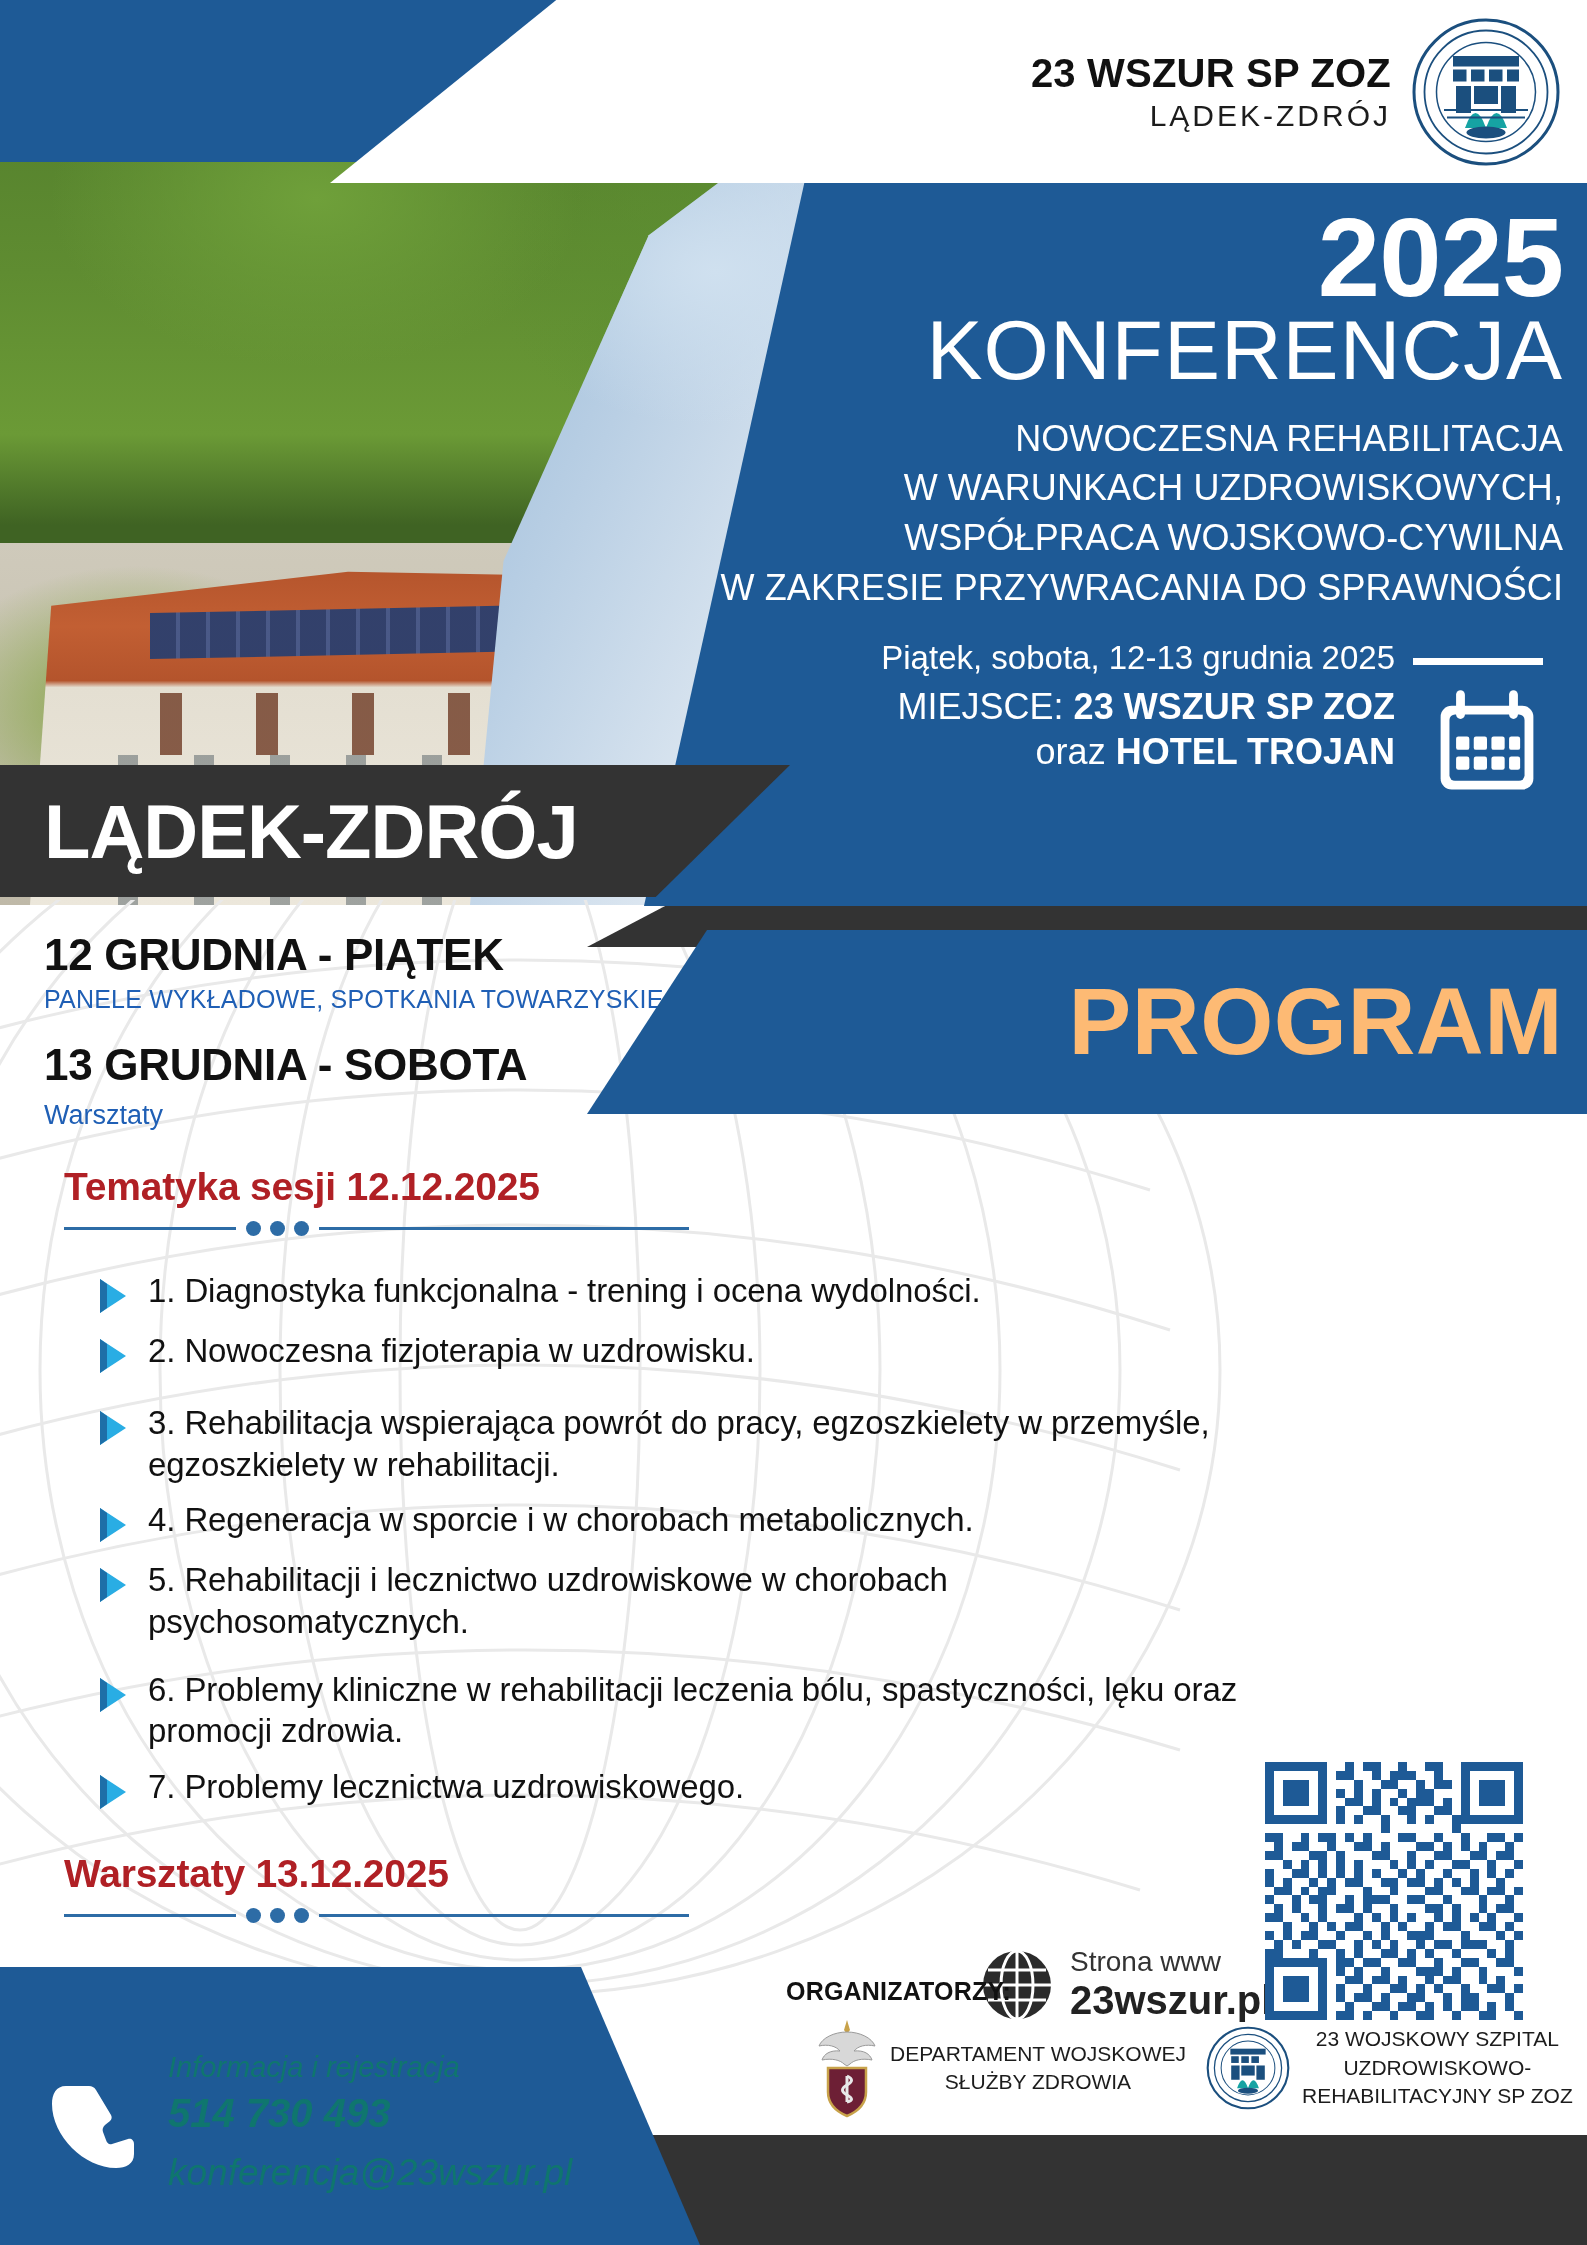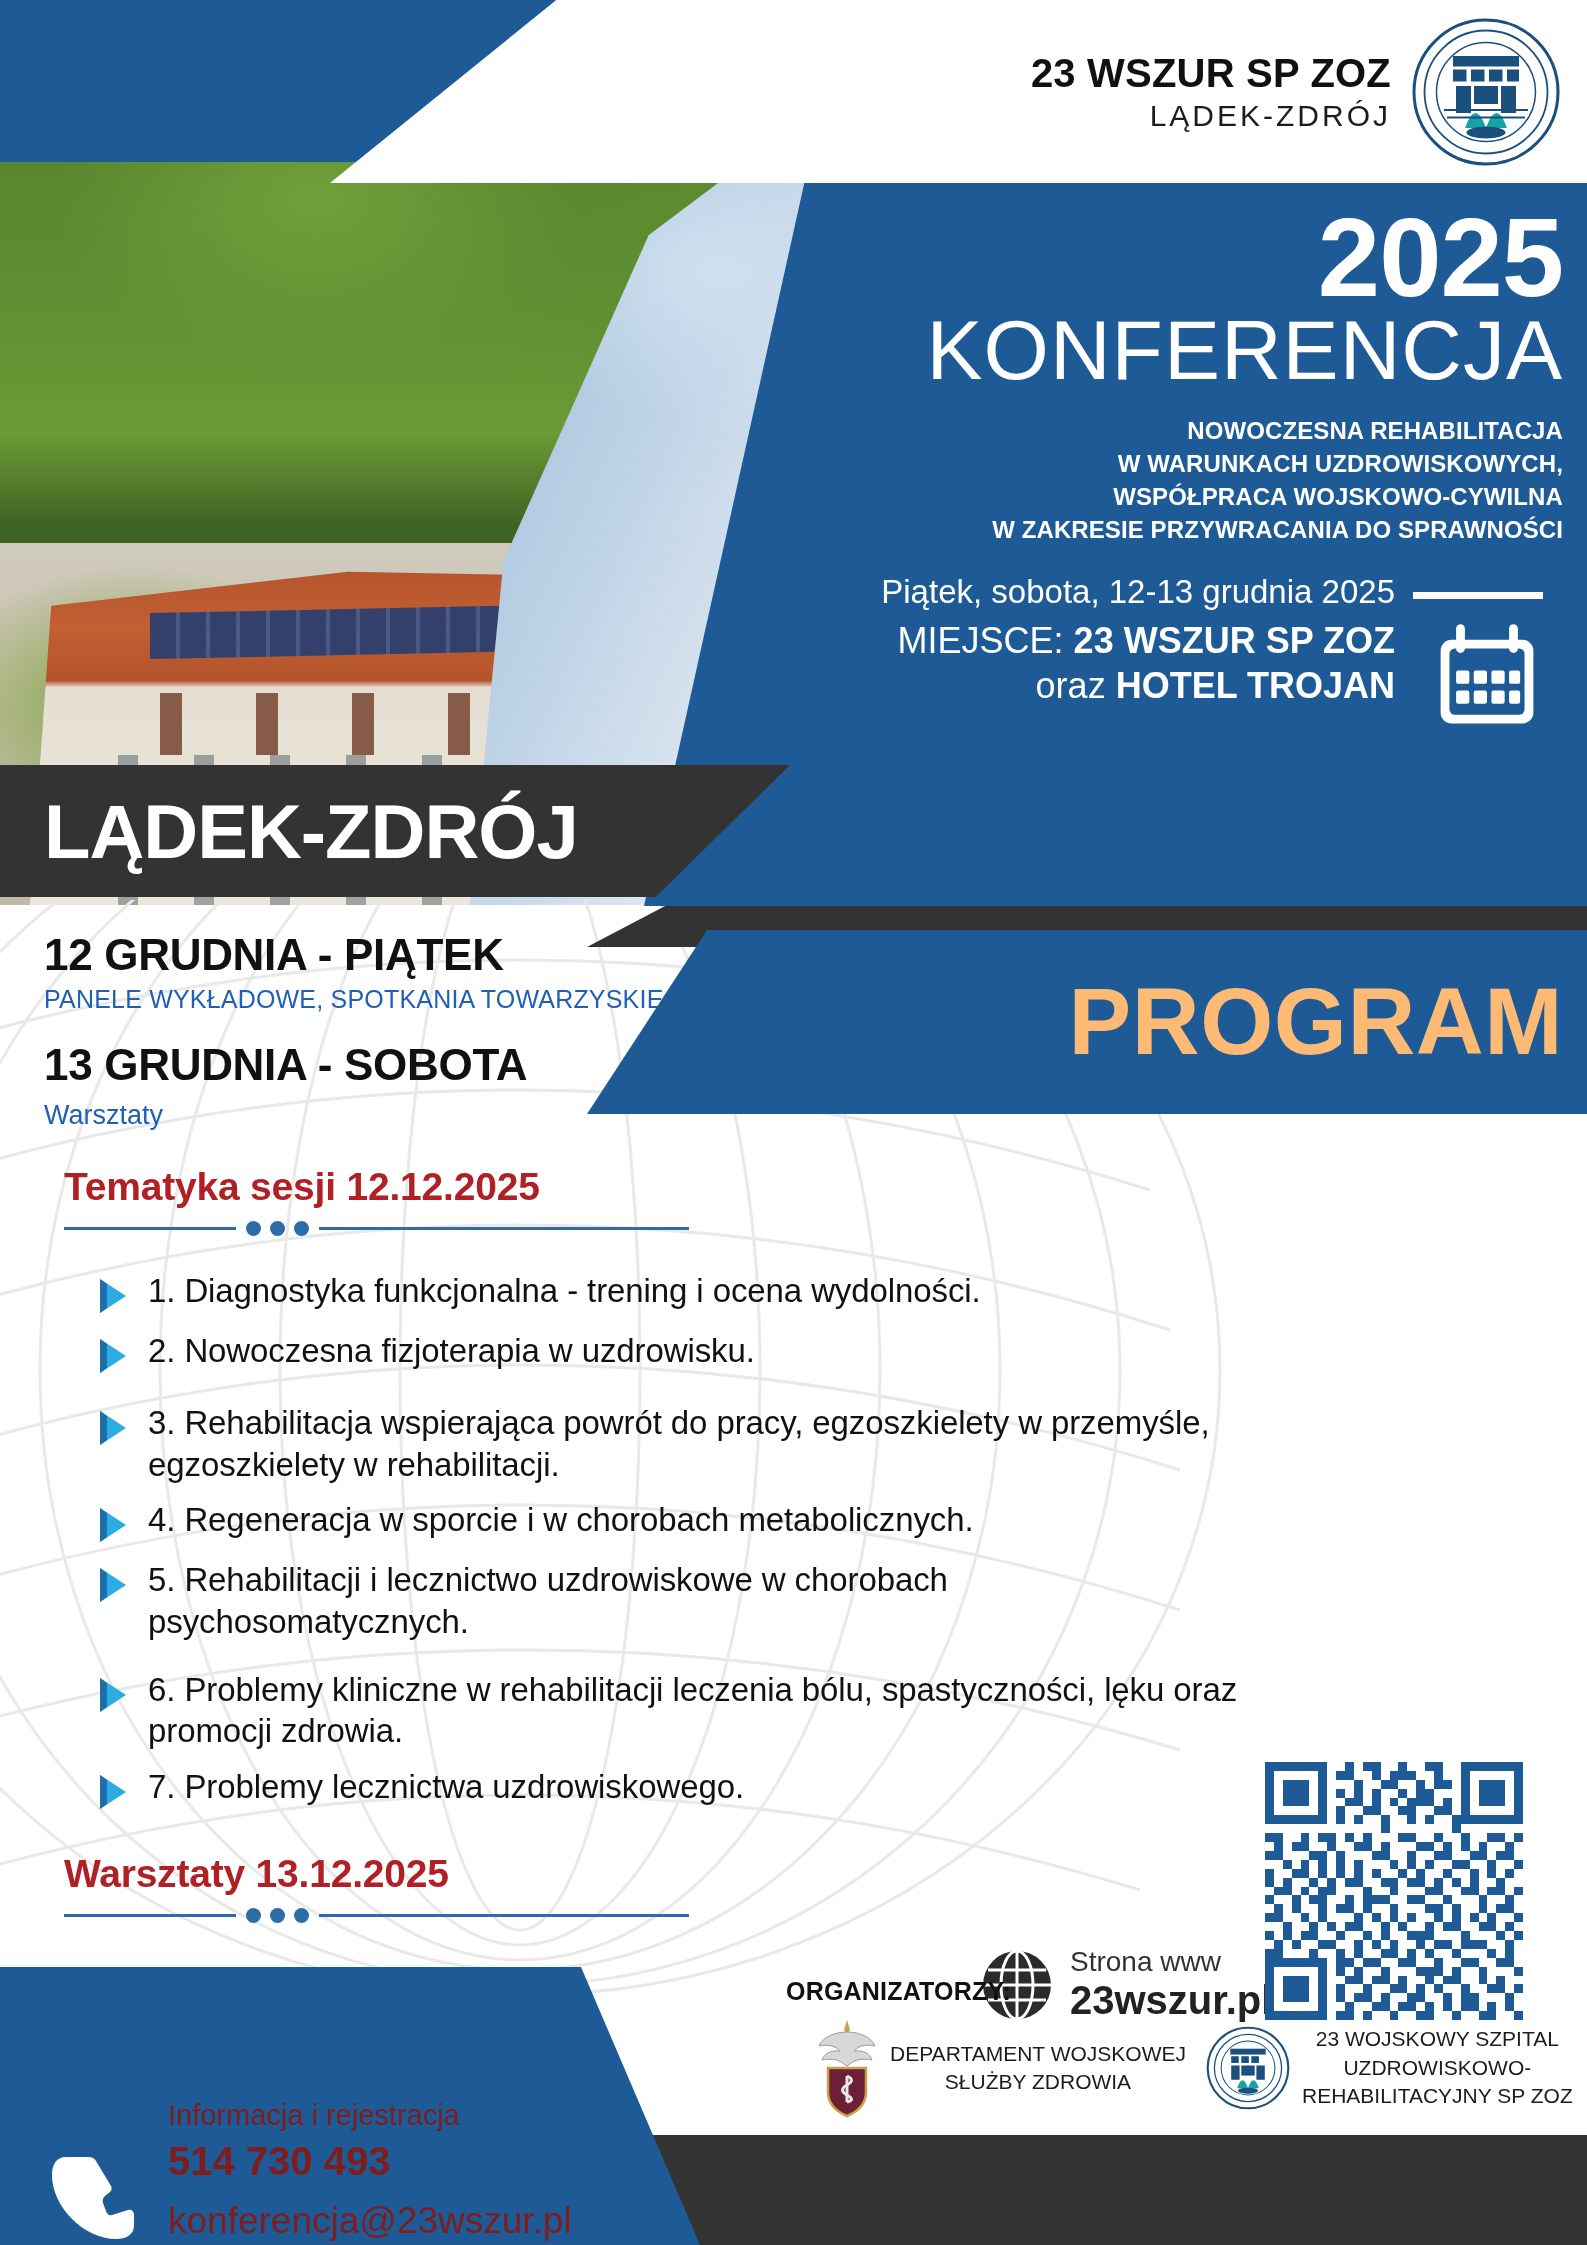--- a/index.html
+++ b/index.html
@@ -139,21 +139,21 @@
   }
   .year {
     font-size: 112px; font-weight: 700; line-height: .95; letter-spacing: -1px;
   }
   .konf {
     font-size: 84px; font-weight: 400; line-height: .98; letter-spacing: 1px;
     margin-top: -2px;
   }
   .subtitle { margin-top: 22px; }
   .subtitle div {
-    font-size: 24px; font-weight: 700; line-height: 1.38; letter-spacing: .1px;
+    font-size: 36px; font-weight: 400; line-height: 1.38; letter-spacing: .1px;
     white-space: nowrap;
   }
   .datebox { margin-top: 26px; position: relative; }
   .datebox .dateline {
     font-size: 33px; font-weight: 400; padding-right: 168px; line-height: 1.2;
   }
   .datebox .rule {
     position: absolute; right: 20px; top: 20px; width: 130px; height: 7px; background: #fff;
   }
   .venue { margin-top: 6px; position: relative; padding-right: 168px; }
@@ -247,22 +247,23 @@
   .qr { position: absolute; left: 1265px; top: 1762px; width: 258px; height: 258px; z-index: 3; }
 
   
   .footer-blue {
     position: absolute; left: 0; bottom: 0; width: 700px; height: 278px;
     background: #1e5a96; z-index: 4;
     clip-path: polygon(0 0, 83% 0, 100% 100%, 0 100%);
   }
   .footer-contact {
     position: absolute; left: 0; bottom: 0; width: 700px; height: 278px;
-    display: flex; align-items: flex-end; gap: 26px; padding: 34px 0 0 46px; z-index: 6;
-    color: #7f1d1d;
+    display: flex; align-items: center; gap: 26px; padding: 34px 0 0 46px; z-index: 6;
+    color: #0f766e;
+    font-style: italic;
   }
   .phone-icon { width: 96px; height: 96px; flex: 0 0 auto; margin-top: 6px; }
   .fc-text .fc1 { font-size: 29px; font-weight: 400; line-height: 1.25; }
   .fc-text .fc2 { font-size: 40px; font-weight: 700; line-height: 1.3; margin-top: 2px; }
   .fc-text .fc3 { font-size: 37px; font-weight: 400; line-height: 1.3; margin-top: 10px; }
 
   .footer-dark {
     position: absolute; left: 0; bottom: 0; width: 1587px; height: 110px;
     background: #333333; z-index: 2;
     clip-path: polygon(9% 0, 100% 0, 100% 100%, 0 100%);

